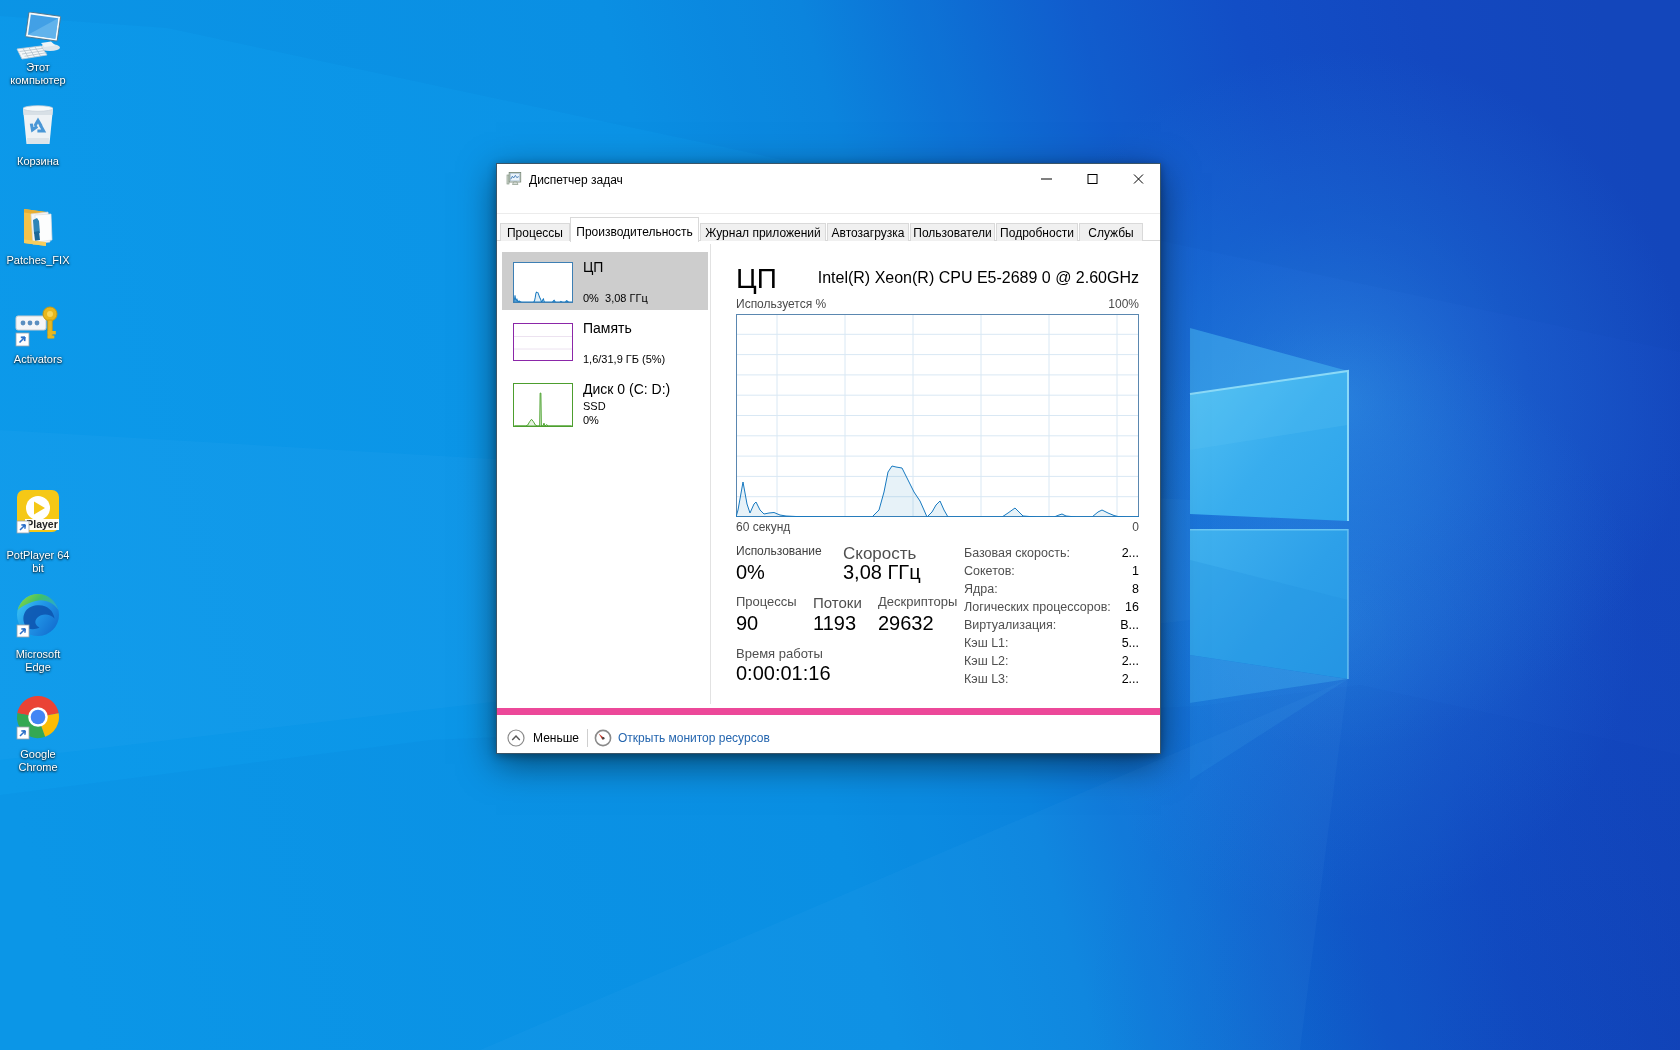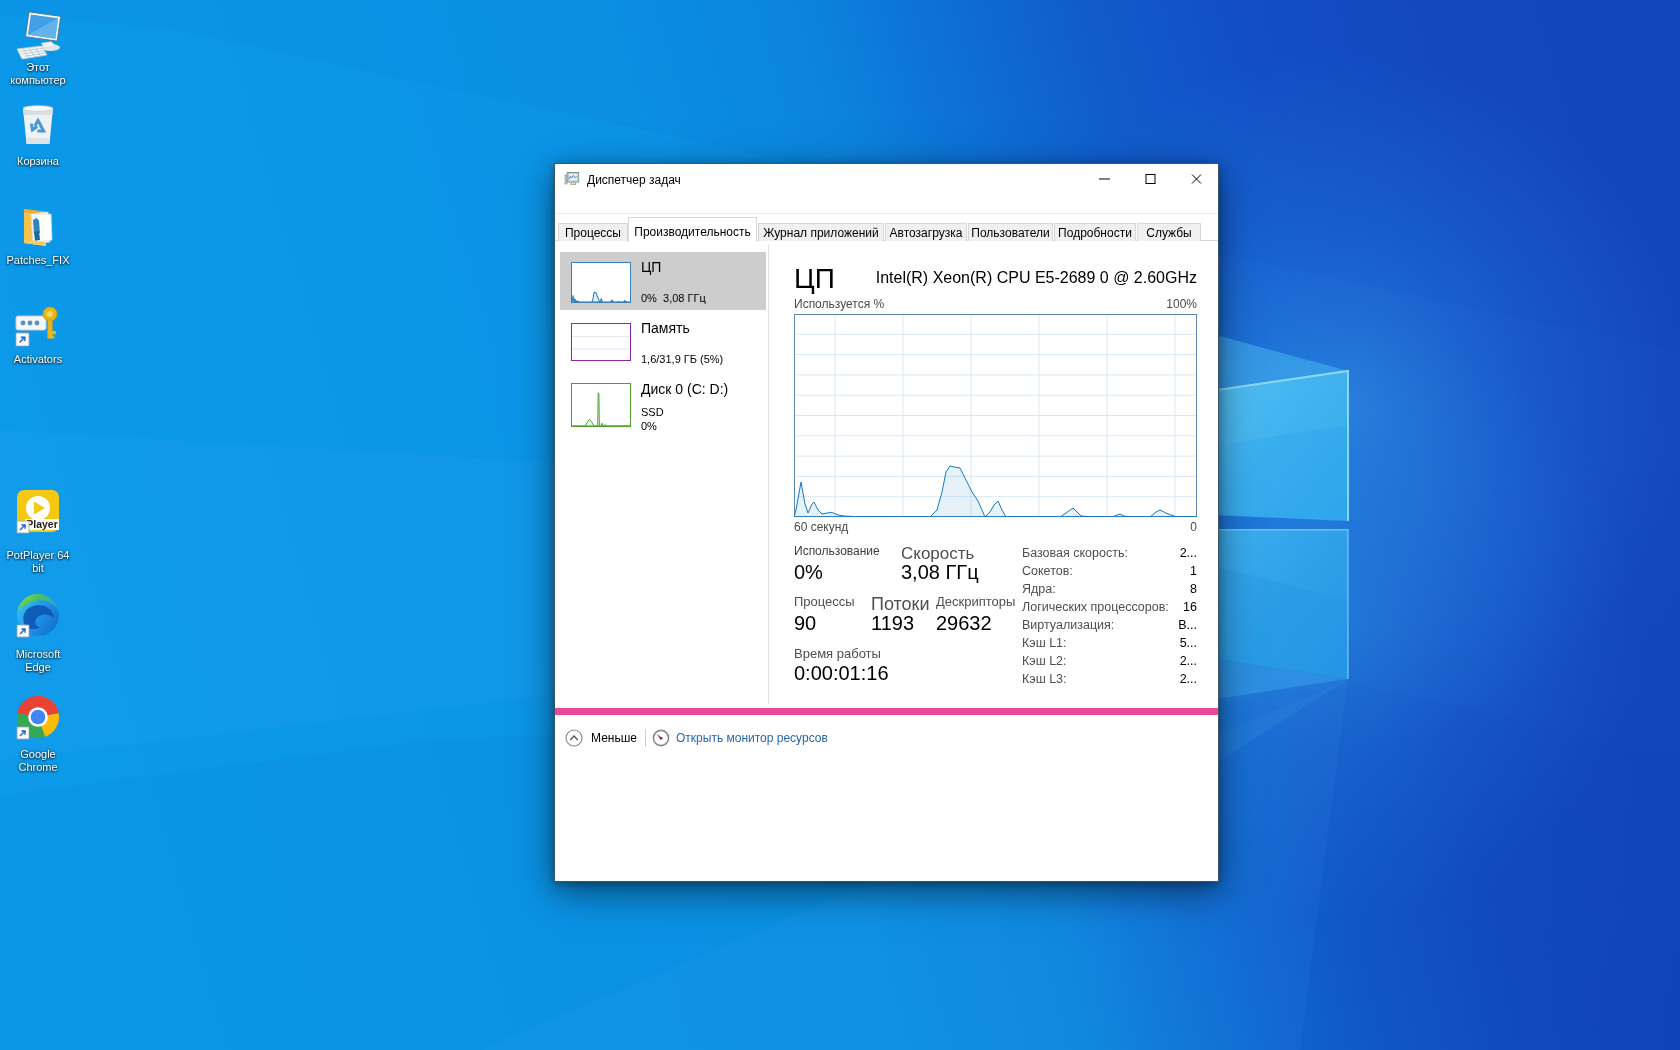--- a/index.html
+++ b/index.html
@@ -4,21 +4,21 @@
 <style>
 * { margin:0; padding:0; box-sizing:border-box; }
 html,body { width:1680px; height:1050px; overflow:hidden; }
 body { font-family:"Liberation Sans", sans-serif; position:relative; }
 #wall { position:absolute; left:0; top:0; width:1680px; height:1050px; }
 
 .dicon { position:absolute; width:84px; text-align:center; color:#fff; font-size:11px; line-height:13px; }
 .dicon .lbl { margin-top:3px; text-shadow:0 1px 2px rgba(0,0,0,0.85), 0 0 3px rgba(0,0,0,0.5); }
 .dicon svg { display:block; margin:0 auto; }
 
-#win { position:absolute; left:554px; top:163px; width:665px; height:719px; background:#fff; border:1px solid #3a5568; box-shadow:0 10px 34px rgba(0,0,0,0.5), 0 2px 8px rgba(0,0,0,0.3); font-size:12px; color:#000; }
+#win { position:absolute; left:496px; top:163px; width:665px; height:591px; background:#fff; border:1px solid #3a5568; box-shadow:0 10px 34px rgba(0,0,0,0.5), 0 2px 8px rgba(0,0,0,0.3); font-size:12px; color:#000; }
 #titlebar { position:absolute; left:0; top:0; width:100%; height:31px; background:#fff; }
 #titlebar .ticon { position:absolute; left:9px; top:7px; }
 #titlebar .ttext { position:absolute; left:32px; top:9px; font-size:12px; }
 .capbtn { position:absolute; top:0; width:45px; height:30px; text-align:center; color:#000; }
 #menubar { position:absolute; left:0; top:31px; width:100%; height:18px; }
 #menubar span { position:absolute; top:2px; font-size:12px; }
 #tabstrip { position:absolute; left:0; top:49px; width:100%; height:28px; border-bottom:1px solid #d9d9d9; border-top:1px solid #ececec; background:#fff; }
 .tab { position:absolute; top:9px; height:19px; background:#f0f0f0; border:1px solid #d9d9d9; border-bottom:none; font-size:12px; text-align:center; line-height:18px; white-space:nowrap; overflow:hidden; }
 .tab.sel { top:3px; height:25px; background:#fff; line-height:29px; z-index:2; }
 #content { position:absolute; left:0; top:77px; width:663px; height:467px; background:#fff; }
@@ -255,21 +255,21 @@
             <div class="stitle">Память</div>
             <div class="ssub">1,6/31,9 ГБ (5%)</div>
           </div>
       </div>
       <div class="sideitem" style="top:142px">
         <svg class="minibox" width="60" height="44" viewBox="0 0 60 44" style="border:1px solid #4d9e2e">
           <path d="M0,44 L12,44 L14,43 L16,39.5 L18,37 L20,39.5 L22,43 L24,44 L26.5,44 L27,9.5 L27.8,9.5 L28.3,44 L30,44 L31,41 L32,44 L34,42.5 L35,44 L60,44 Z" fill="#4da32f" fill-opacity="0.14" stroke="#4da32f" stroke-width="1"></path>
         </svg>
         <div class="stext" style="top:-2px">
             <div class="stitle">Диск 0 (C: D:)</div>
-            <div class="ssub" style="margin-top:8px">SSD<br>0%</div>
+            <div class="ssub" style="margin-top:2px">SSD<br>0%</div>
           </div>
       </div>
     </div>
     <div id="splitline"></div>
     <div id="rightpane">
       <div style="position:absolute;left:25px;top:22px;font-size:28px">ЦП</div>
       <div style="position:absolute;left:98px;top:28px;width:330px;text-align:right;font-size:16px;white-space:nowrap">Intel(R) Xeon(R) CPU E5-2689 0 @ 2.60GHz</div>
       <div style="position:absolute;left:25px;top:56px;font-size:12px;color:#4a4a4a">Используется %</div>
       <div style="position:absolute;left:328px;top:56px;width:100px;text-align:right;font-size:12px;color:#4a4a4a">100%</div>
       <svg style="position:absolute;left:25px;top:73px" width="403" height="203" viewBox="0 0 403 203">
@@ -294,21 +294,21 @@
         <path d="M0,203 L2,196 L7,168 L11,190 L14,199 L18,190 L20,188 L24,196 L28,200 L33,199 L38,198.5 L44,201 L50,202 L60,202.5 L90,203 L136,203 L143,196 L148,178 L152,158 L156,152 L160,153 L166,154 L172,166 L178,178 L184,187 L188,196 L191,203 L196,198 L200,191 L204,187 L208,196 L212,203 L266,203 L272,199 L279,194 L284,199 L287,202 L300,203 L318,203 L323,201 L326,200 L330,202 L340,203 L356,203 L362,198 L366,196 L372,199 L378,201.5 L382,202.5 L390,203 L403,203 Z" fill="#117dbb" fill-opacity="0.10" stroke="#1779c0" stroke-width="1"></path>
       </svg>
       <div style="position:absolute;left:25px;top:279px;font-size:12px;color:#4a4a4a">60 секунд</div>
       <div style="position:absolute;left:328px;top:279px;width:100px;text-align:right;font-size:12px;color:#4a4a4a">0</div>
 
       <div style="position:absolute;left:25px;top:303px;font-size:12px;color:#404040">Использование</div>
       <div style="position:absolute;left:132px;top:303px;font-size:17px;color:#4f4f4f">Скорость</div>
       <div style="position:absolute;left:25px;top:320px;font-size:20px">0%</div>
       <div style="position:absolute;left:132px;top:320px;font-size:20px">3,08 ГГц</div>
       <div style="position:absolute;left:25px;top:353px;font-size:13px;color:#4f4f4f">Процессы</div>
-      <div style="position:absolute;left:102px;top:353px;font-size:18px;color:#4f4f4f">Потоки</div>
+      <div style="position:absolute;left:102px;top:353px;font-size:15px;color:#4f4f4f">Потоки</div>
       <div style="position:absolute;left:167px;top:353px;font-size:13px;color:#4f4f4f">Дескрипторы</div>
       <div style="position:absolute;left:25px;top:371px;font-size:20px">90</div>
       <div style="position:absolute;left:102px;top:371px;font-size:20px">1193</div>
       <div style="position:absolute;left:167px;top:371px;font-size:20px">29632</div>
       <div style="position:absolute;left:25px;top:405px;font-size:13px;color:#4f4f4f">Время работы</div>
       <div style="position:absolute;left:25px;top:421px;font-size:20px">0:00:01:16</div>
 
       <div style="position:absolute;left:253px;top:303px;width:175px;font-size:12.5px;color:#4f4f4f;line-height:18px">
         Базовая скорость:<br>Сокетов:<br>Ядра:<br>Логических процессоров:<br>Виртуализация:<br>Кэш L1:<br>Кэш L2:<br>Кэш L3:
       </div>

